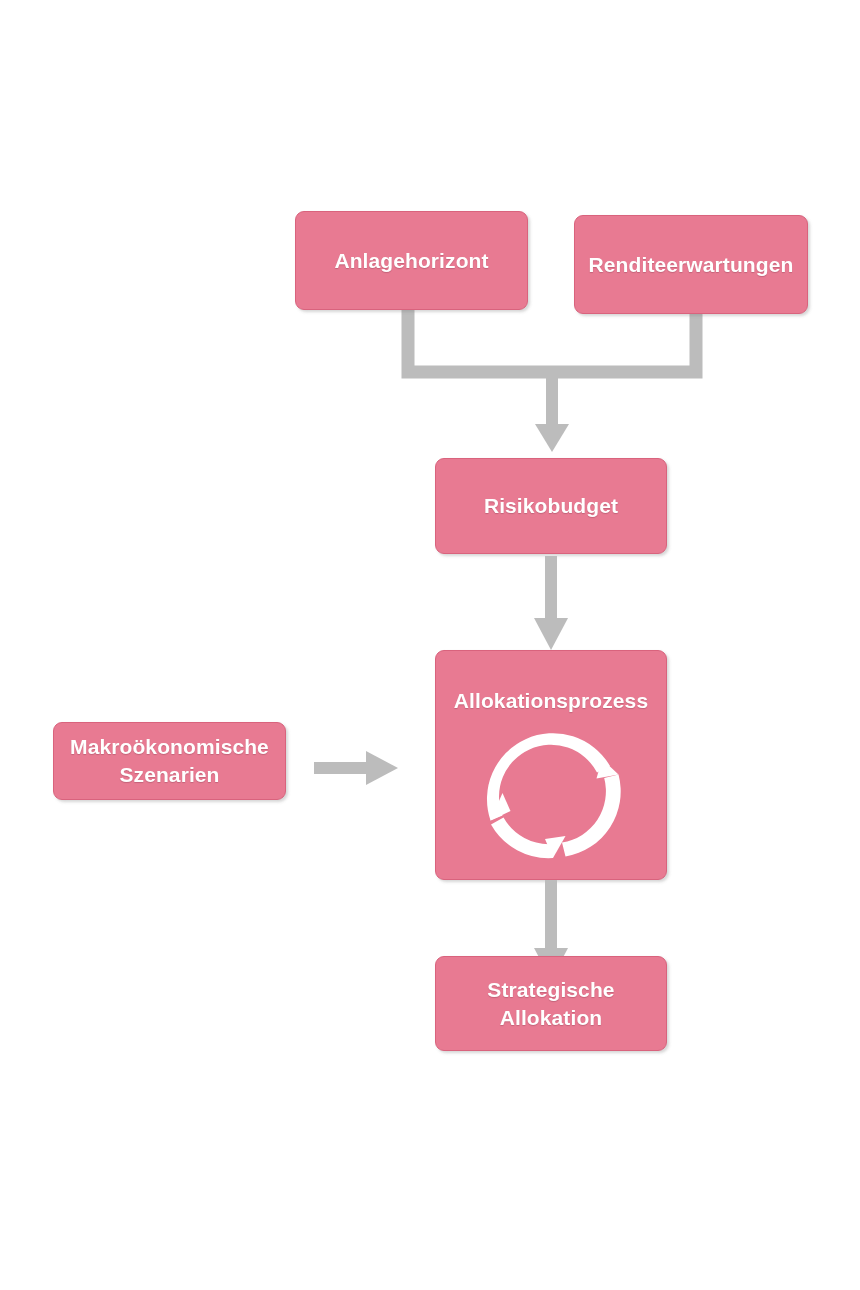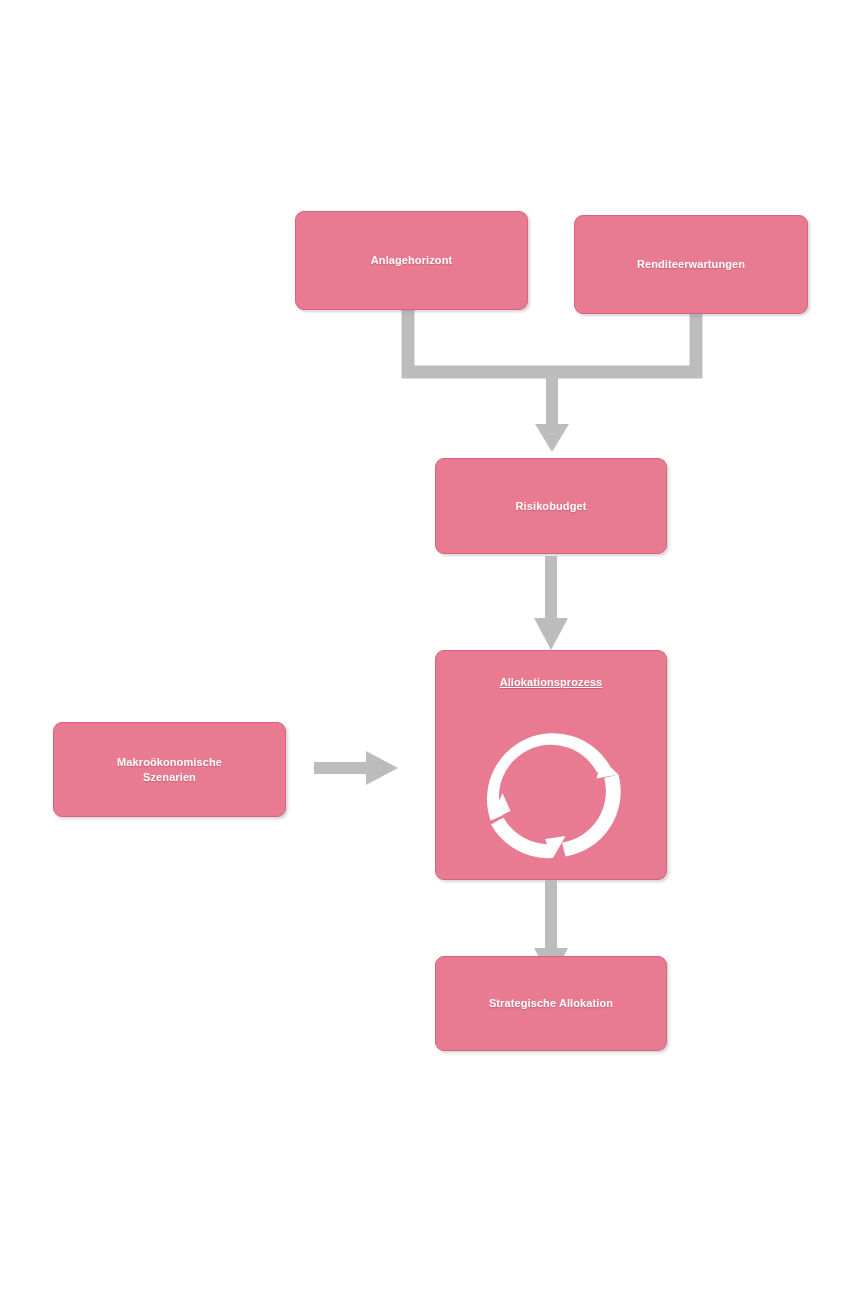--- a/index.html
+++ b/index.html
@@ -29,40 +29,39 @@
     border-radius: 9px;
     box-shadow: 2px 2px 3px rgba(120, 120, 120, 0.30);
     display: flex;
     align-items: center;
     justify-content: center;
     text-align: center;
   }
   .node-label {
     color: #ffffff;
     font-weight: bold;
-    font-size: 11px;
+    font-size: 21px;
     line-height: 1.32;
     letter-spacing: 0.1px;
     text-shadow: 0 1px 1px rgba(150, 70, 90, 0.45);
     padding: 0 10px;
     white-space: pre-line;
   }
 
   
   #node-anlagehorizont     { left: 295px; top: 211px;  width: 233px; height: 99px; }
   #node-renditeerwartungen { left: 574px; top: 215px;  width: 234px; height: 99px; }
   #node-risikobudget       { left: 435px; top: 458px;  width: 232px; height: 96px; }
   #node-allokationsprozess { left: 435px; top: 650px;  width: 232px; height: 230px;
                              align-items: flex-start; }
-  #node-makro              { left: 53px;  top: 722px;  width: 233px; height: 95px; }
+  #node-makro              { left: 53px;  top: 722px;  width: 233px; height: 78px; }
   #node-strategische       { left: 435px; top: 956px;  width: 232px; height: 95px; }
 
   #node-allokationsprozess .node-label {
-    margin-top: 24px;
-    text-decoration: underline;
+    margin-top: 36px;
   }
 
   
   #cycle-icon {
     position: absolute;
     left: 43px;
     top: 68px;
     width: 146px;
     height: 148px;
     pointer-events: none;

